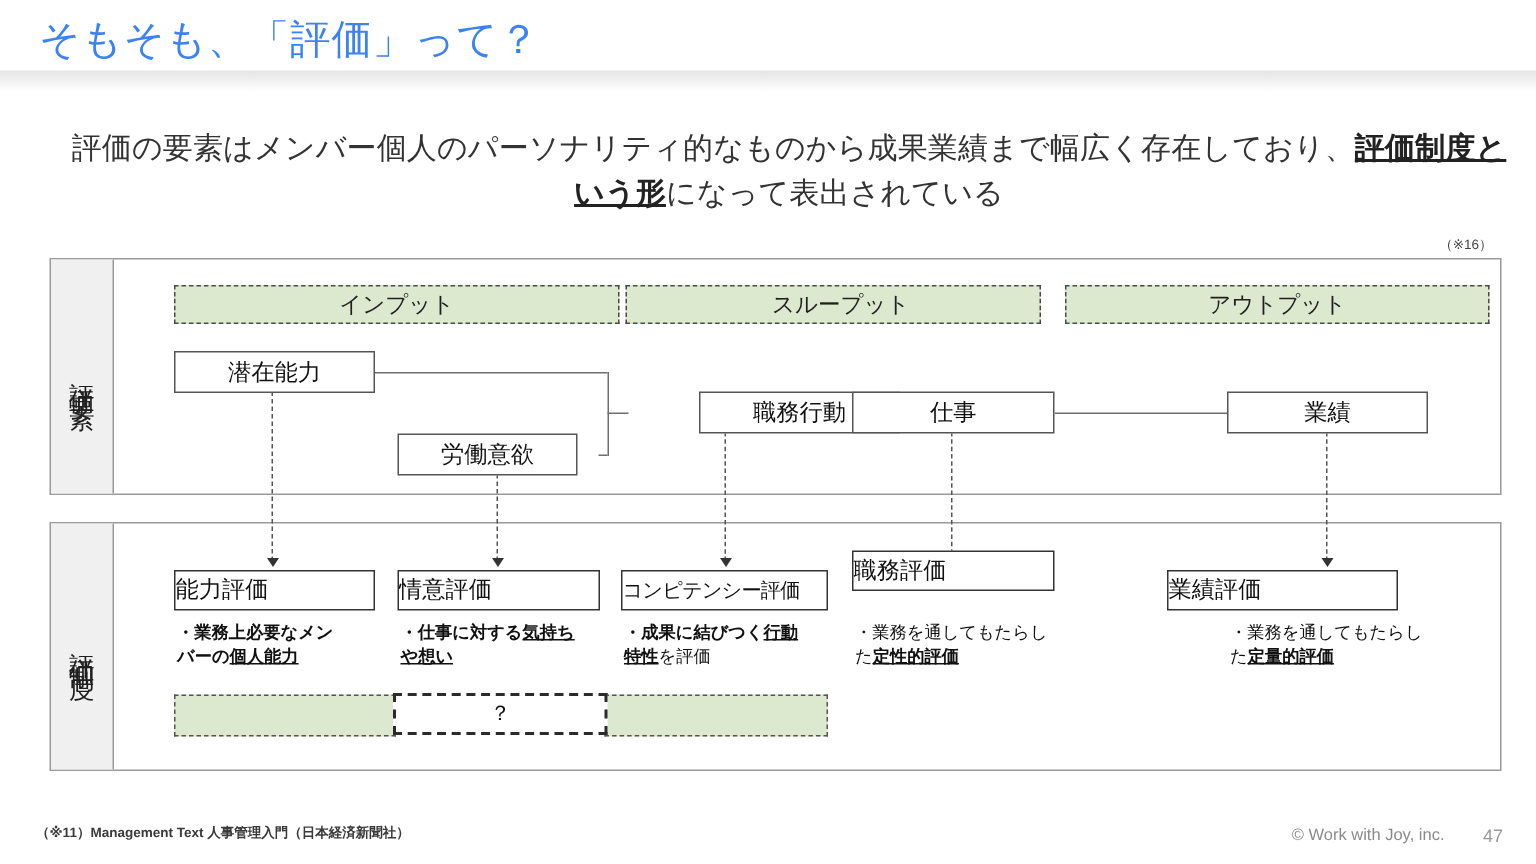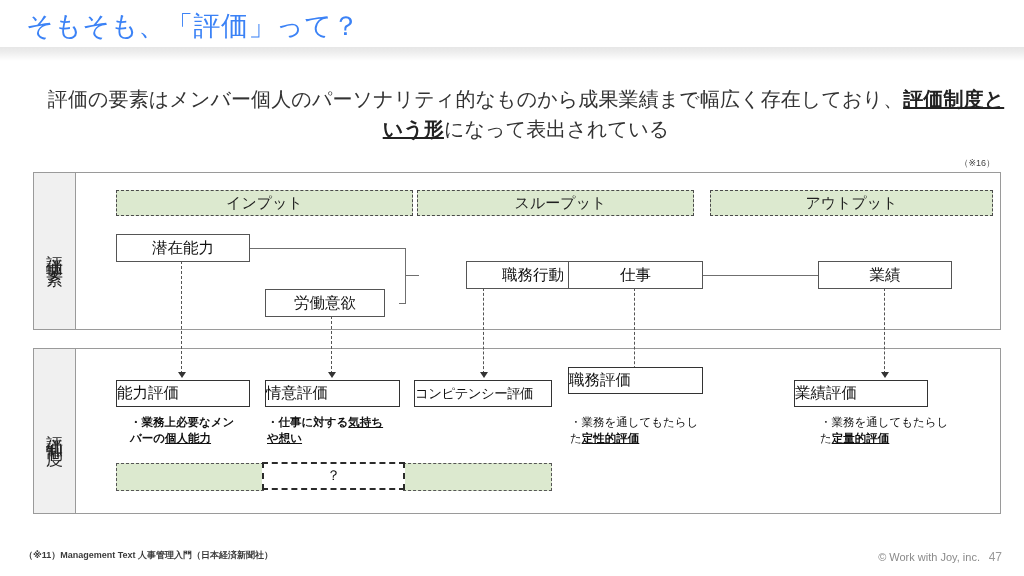--- a/index.html
+++ b/index.html
@@ -195,21 +195,21 @@
   #footer-source {
     position: absolute;
     left: 24px;
     bottom: 14px;
     font-size: 9px;
     color: #3a3a3a;
     font-weight: bold;
   }
   #footer-copy {
     position: absolute;
-    right: 44px;
+    right: 61px;
     bottom: 13px;
     font-size: 11px;
     color: #8a8a8a;
   }
   #page-number {
     position: absolute;
     right: 22px;
     bottom: 12px;
     font-size: 12px;
     color: #9a9a9a;
@@ -296,34 +296,38 @@
     </div>
     <div class="sys-node" style="left:231px; top:31px; width:135px;">
       <span>情意評価</span>
     </div>
     <div class="sys-node tight" style="left:380px; top:31px; width:138px;">
       <span>コンピテンシー評価</span>
     </div>
     <div class="sys-node" style="left:534px; top:18px; width:135px;">
       <span>職務評価</span>
     </div>
-    <div class="sys-node" style="left:760px; top:31px; width:134px;">
+    <div class="sys-node" style="left:744px; top:31px; width:154px;">
       <span>業績評価</span>
     </div>
 
-    <div class="sys-desc" style="left:84px; top:66px; width:140px;margin-left:12px;">
+    <div class="sys-desc" style="left:84px; top:66px; width:140px;">
       <span>・業務上必要なメン</span><br>
       <span>バーの</span><span class="em">個人能力</span>
     </div>
 
     <div class="sys-desc" style="left:233px; top:66px; width:140px;">
       <span>・仕事に対する</span><span class="em">気持ち</span><br>
       <span class="em">や想い</span>
     </div>
 
+    <div class="sys-desc" style="left:382px; top:66px; width:140px;">
+      <span>・成果に結びつく</span><span class="em">行動</span><br>
+      <span class="em">特性</span><span class="nb">を評価</span>
+    </div>
 
     <div class="sys-desc" style="left:536px; top:66px; width:150px;">
       <span class="nb">・業務を通してもたらし</span><br>
       <span class="nb">た</span><span class="em">定性的評価</span>
     </div>
 
     <div class="sys-desc" style="left:786px; top:66px; width:150px;">
       <span class="nb">・業務を通してもたらし</span><br>
       <span class="nb">た</span><span class="em">定量的評価</span>
     </div>

